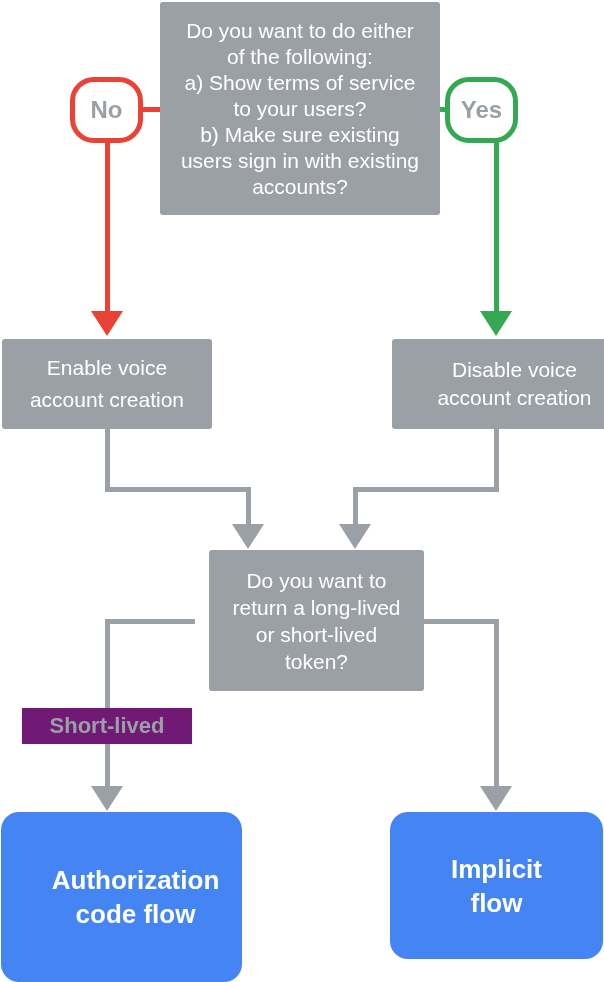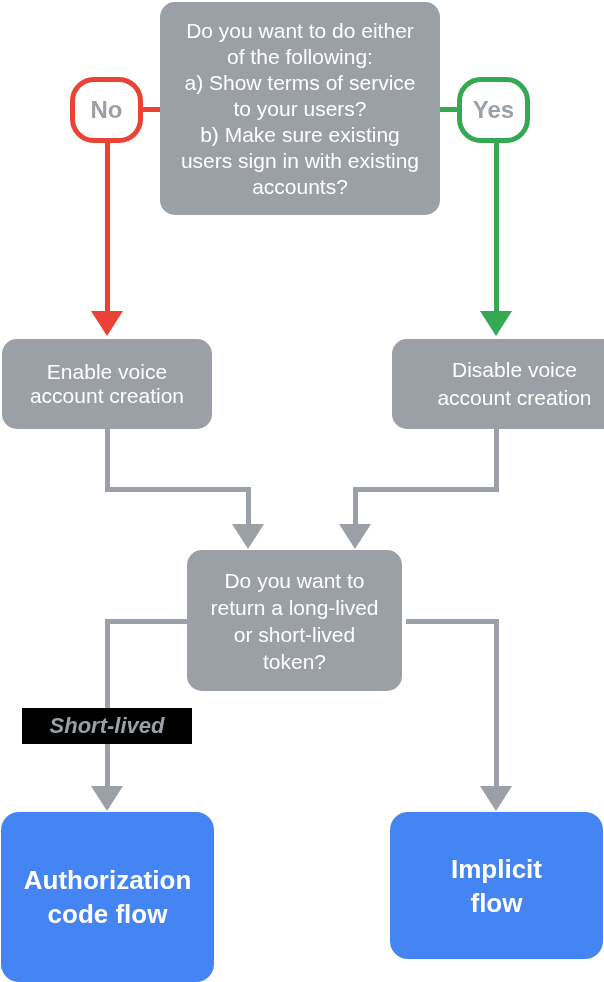--- a/index.html
+++ b/index.html
@@ -13,80 +13,80 @@
     --bg:#FFFFFF;
   }
   html,body{margin:0;padding:0;background:var(--bg);}
   .canvas{
     position:relative;width:604px;height:982px;overflow:hidden;
     font-family:"Liberation Sans",sans-serif;background:var(--bg);
   }
   .node{
     position:absolute;background:var(--node_gray);color:var(--node_text);
     display:flex;align-items:center;justify-content:center;text-align:center;
-    white-space:pre-line;border-radius:15px;z-index:2;
+    white-space:pre-line;border-radius:3px;z-index:2;
   }
   .node.blue{background:var(--blue);border-radius:18px;font-weight:bold;}
   .pill{
     position:absolute;background:#fff;display:flex;align-items:center;justify-content:center;
     color:var(--label_text);font-weight:bold;border-radius:24px;z-index:3;box-sizing:border-box;
   }
   .tag{
-    position:absolute;background:#000000;display:flex;align-items:center;justify-content:center;
-    color:var(--label_text);font-weight:bold;z-index:3;font-style:italic;
+    position:absolute;background:#701a75;display:flex;align-items:center;justify-content:center;
+    color:var(--label_text);font-weight:bold;z-index:3;
   }
   .hline,.vline{position:absolute;z-index:1;}
   .hline{height:5px;} .vline{width:5px;}
   .gray{background:var(--line_gray);} .redl{background:var(--red);} .greenl{background:var(--green);}
   .arrow{
     position:absolute;width:0;height:0;z-index:1;
     border-left:16px solid transparent;border-right:16px solid transparent;border-top:25px solid;
   }
   .arrow.red{border-top-color:var(--red);}
   .arrow.green{border-top-color:var(--green);}
   .arrow.grayhead{border-top-color:var(--line_gray);}
 
   
   .n-top{left:160px;top:2px;width:280px;height:213px;font-size:21px;line-height:26px;}
   
   .p-no{left:70px;top:77px;width:73px;height:66px;border:5px solid var(--red);font-size:24px;}
-  .p-yes{left:457px;top:77px;width:73px;height:66px;border:5px solid var(--green);font-size:24px;}
+  .p-yes{left:445px;top:77px;width:73px;height:66px;border:5px solid var(--green);font-size:24px;}
   
   .l-no-h{left:138px;top:107px;width:24px;}
   .l-no-v{left:105px;top:142px;height:170px;}
   .a-no{left:91px;top:311px;}
   
   .l-yes-h{left:438px;top:107px;width:24px;}
   .l-yes-v{left:494px;top:142px;height:170px;}
   .a-yes{left:480px;top:311px;}
   
-  .n-enable{left:2px;top:339px;width:210px;height:90px;font-size:21px;line-height:24px;}
+  .n-enable{left:2px;top:339px;width:210px;height:90px;font-size:21px;line-height:32px;}
   .n-disable{left:392px;top:339px;width:245px;height:90px;font-size:21px;line-height:28px;}
   
   .l-en-v1{left:105px;top:428px;height:62px;}
   .l-en-h{left:105px;top:487px;width:146px;}
   .l-en-v2{left:246px;top:487px;height:40px;}
   .a-en{left:232px;top:524px;}
   .l-dis-v1{left:494px;top:428px;height:62px;}
   .l-dis-h{left:353px;top:487px;width:146px;}
   .l-dis-v2{left:353px;top:487px;height:40px;}
   .a-dis{left:339px;top:524px;}
   
-  .n-token{left:187px;top:550px;width:215px;height:141px;font-size:21px;line-height:27px;}
+  .n-token{left:209px;top:550px;width:215px;height:141px;font-size:21px;line-height:27px;}
   
   .l-sh-h{left:107px;top:619px;width:88px;}
   .l-sh-v{left:105px;top:619px;height:167px;}
   .a-sh{left:91px;top:786px;}
   .l-lo-h{left:406px;top:619px;width:93px;}
   .l-lo-v{left:494px;top:619px;height:167px;}
   .a-lo{left:480px;top:786px;}
   .t-short{left:22px;top:708px;width:170px;height:36px;font-size:22px;}
   .t-long{left:410px;top:708px;width:170px;height:36px;font-size:22px;}
   
-  .n-auth{left:1px;top:812px;width:213px;height:170px;font-size:26px;line-height:34px;}
+  .n-auth{left:1px;top:812px;width:213px;height:170px;font-size:26px;line-height:34px;padding-left:28px;}
   .n-impl{left:390px;top:812px;width:213px;height:147px;font-size:26px;line-height:34px;}
 </style>
 </head>
 <body>
 
 <div class="canvas">
 
   <div class="hline redl l-no-h"></div>
   <div class="vline redl l-no-v"></div>
   <div class="arrow red a-no"></div>

